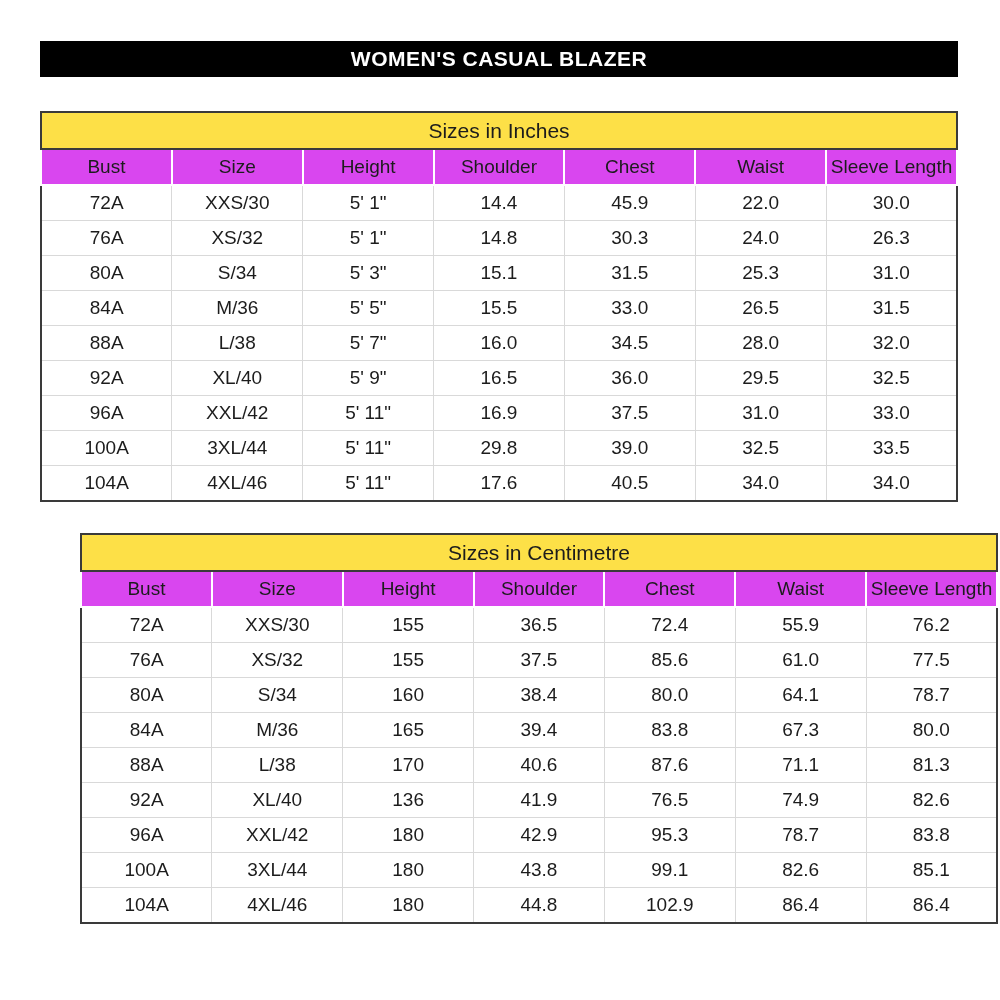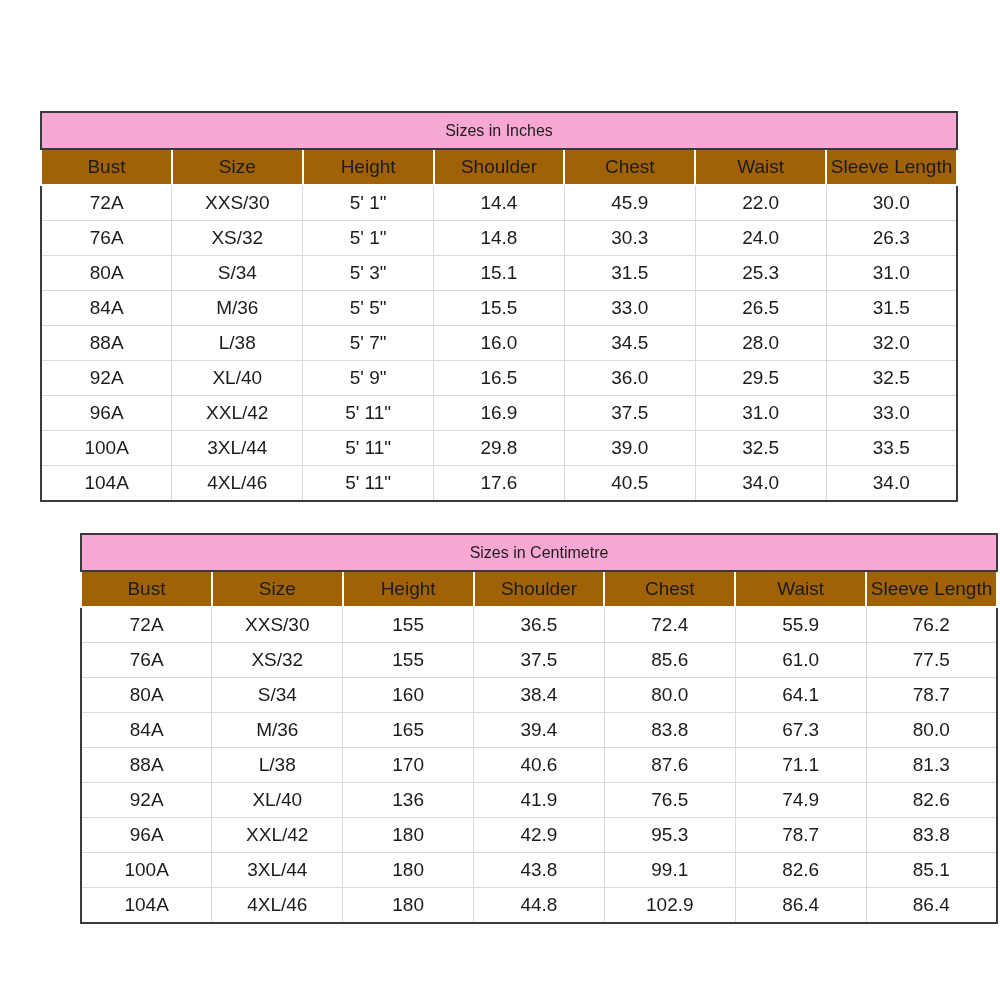--- a/index.html
+++ b/index.html
@@ -42,46 +42,49 @@
     border-collapse: collapse;
     table-layout: fixed;
     width: 100%;
     border: 2px solid #3a3a3a;
     font-size: 19px;
     color: #1c1c1c;
   }
   td.title-cell {
     height: 33px;
     text-align: center;
-    background: #f9a8d4;
+    background: #fde047;
     border-bottom: 2px solid #3a3a3a;
-    font-size: 16px;
+    font-size: 21px;
   }
   tr.header-row th {
-    background: #a16207;
+    background: #d946ef;
     height: 32px;
     font-weight: normal;
     text-align: center;
     font-size: 19px;
     border-left: 2px solid #ffffff;
     border-right: 2px solid #ffffff;
     border-bottom: 2px solid #ffffff;
   }
   tbody td {
     height: 32px;
     text-align: center;
     border: 1px solid #d9d9d9;
     background: #ffffff;
   }
 </style>
 </head>
 <body>
 
 <div class="page">
 
+  <div class="banner">
+    <span>WOMEN'S CASUAL BLAZER</span>
+  </div>
 
   <div class="size-table-wrap wrap-inches">
     <table class="size-table">
       <thead>
         <tr>
           <td class="title-cell" colspan="7">Sizes in Inches</td>
         </tr>
         <tr class="header-row">
             <th>Bust</th>
             <th>Size</th>

